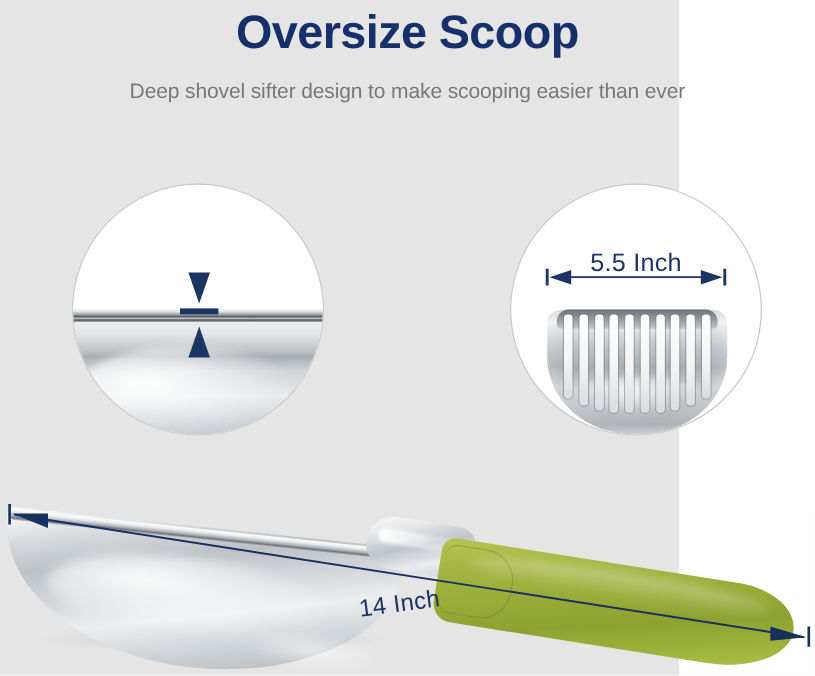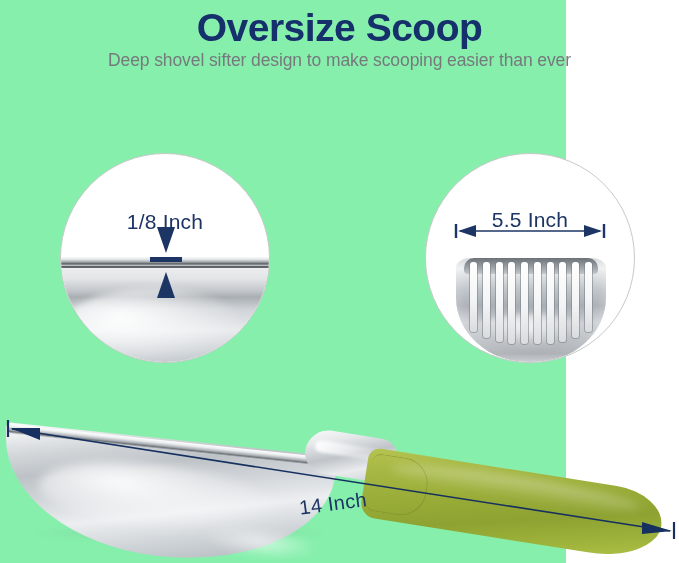--- a/index.html
+++ b/index.html
@@ -8,41 +8,42 @@
     width: 679px;
     height: 563px;
     background: #ffffff;
     font-family: "Liberation Sans", sans-serif;
     overflow: hidden;
   }
   .page {
     position: relative;
     width: 566px;
     height: 563px;
-    background: #86efac;
+    background: #e5e5e5;
     text-decoration: underline;
   }
 
   
   .header {
     position: absolute;
     top: 0; left: 0;
     width: 679px;
     text-align: center;
   }
   .title {
     margin-top: 6px;
     font-size: 39px;
     font-weight: bold;
     letter-spacing: -0.5px;
     color: #15306a;
     line-height: 1.12;
     font-family: "Liberation Sans", sans-serif;
   }
   .subtitle {
+    margin-top: 16px;
     font-size: 17.5px;
     font-weight: 400;
     color: #76797c;
     letter-spacing: -0.1px;
     font-family: "Liberation Sans", sans-serif;
   }
 
   
   .callout {
     position: absolute;
@@ -372,21 +373,20 @@
     <div class="title">Oversize Scoop</div>
     <div class="subtitle">Deep shovel sifter design to make scooping easier than ever</div>
   </div>
 
   <div class="callout" id="callout-thickness">
 
     <div class="edge-bowl"></div>
     <div class="edge-rim"></div>
     <div class="edge-rim-line"></div>
 
-    <div class="callout-label">1/8 Inch</div>
 
     <div class="tri tri-down"></div>
     <div class="thickness-tick"></div>
     <div class="tri tri-up"></div>
   </div>
 
   <div class="callout" id="callout-width">
 
     <div class="callout-label">5.5 Inch</div>
 

